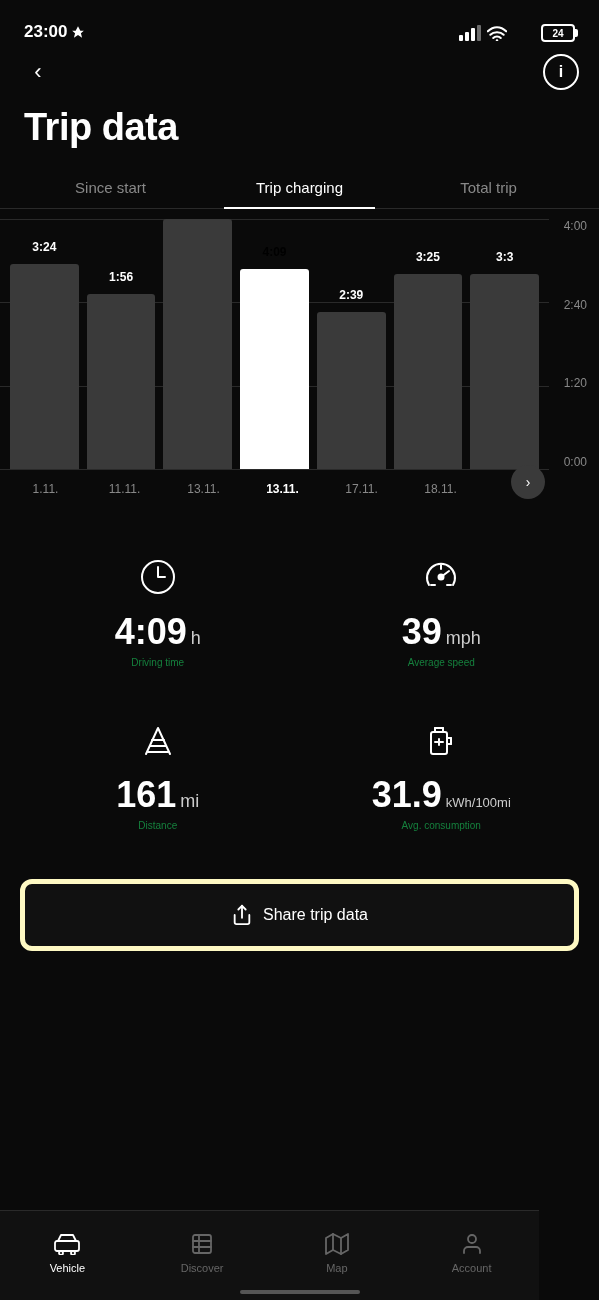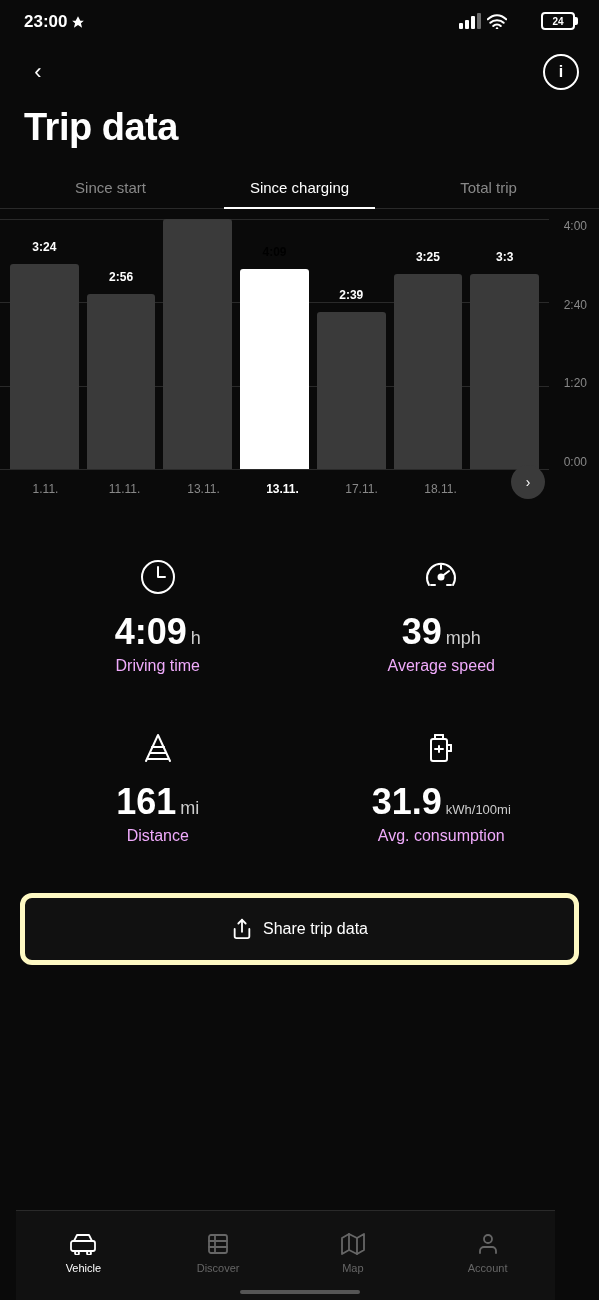--- a/index.html
+++ b/index.html
@@ -11,21 +11,21 @@
       background: #0a0a0a;
       color: #ffffff;
       font-family: -apple-system, BlinkMacSystemFont, 'Helvetica Neue', Arial, sans-serif;
       overflow-x: hidden;
     }
 
     
     .status-bar {
       display: flex;
       justify-content: space-between;
-      align-items: flex-start;
+      align-items: flex-end;
       padding: 12px 24px 8px;
       height: 50px;
     }
     .status-time {
       font-size: 17px;
       font-weight: 600;
       color: #fff;
       display: flex;
       align-items: center;
       gap: 4px;
@@ -282,22 +282,22 @@
     .stat-value {
       font-size: 36px;
       font-weight: 700;
     }
     .stat-unit {
       font-size: 18px;
       font-weight: 400;
       color: #ccc;
     }
     .stat-label {
-      font-size: 16px;
-      color: #f0abfc;
+      font-size: 10px;
+      color: #15803d;
     }
 
     
     .share-btn {
       margin: 4px 20px 20px;
       border: 5px solid #fef9c3;
       border-radius: 12px;
       padding: 20px;
       display: flex;
       align-items: center;
@@ -309,21 +309,21 @@
     .share-btn-text {
       font-size: 16px;
       color: #fff;
       font-weight: 500;
     }
 
     
     .bottom-nav {
       position: fixed;
       bottom: 0;
-      left: 16px;
+      left: 0;
       width: 539px;
       background: #111;
       border-top: 1px solid #2a2a2a;
       display: flex;
       height: 90px;
       padding-bottom: 16px;
     }
     .nav-item {
       flex: 1;
       display: flex;
@@ -403,21 +403,21 @@
   <div class="nav-back">‹</div>
   <div class="nav-info">
     <span>i</span>
   </div>
 </div>
 
 <h1 class="page-title">Trip data</h1>
 
 <div class="tabs">
   <div class="tab">Since start</div>
-  <div class="tab active">Since charging</div>
+  <div class="tab active">Trip charging</div>
   <div class="tab">Total trip</div>
 </div>
 
 <div class="chart-container">
   <div class="chart-inner">
 
     <div class="y-axis">
       <span class="y-label">4:00</span>
       <span class="y-label">2:40</span>
       <span class="y-label">1:20</span>
@@ -434,21 +434,21 @@
     <div class="bars-area">
 
       <div class="bar-group">
         <div class="bar" style="height: 82%; overflow:visible; position:relative;">
           <span class="bar-label">3:24</span>
         </div>
       </div>
 
       <div class="bar-group">
         <div class="bar" style="height: 70%; overflow:visible; position:relative;">
-          <span class="bar-label">2:56</span>
+          <span class="bar-label">1:56</span>
         </div>
       </div>
 
       <div class="bar-group">
         <div class="bar" style="height: 100%; overflow:visible; position:relative;">
           
         </div>
       </div>
 
       <div class="bar-group">

